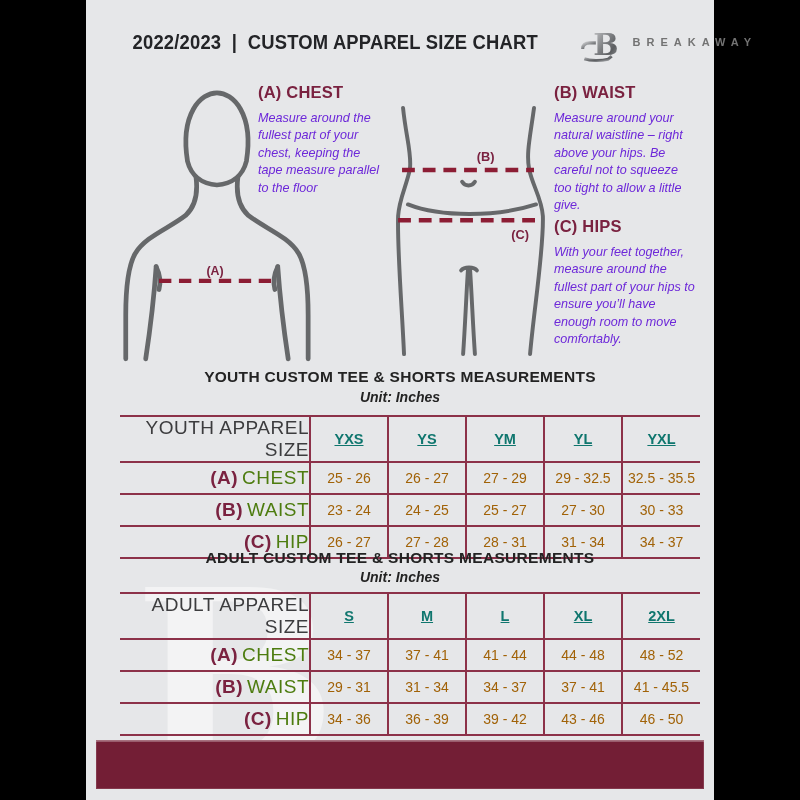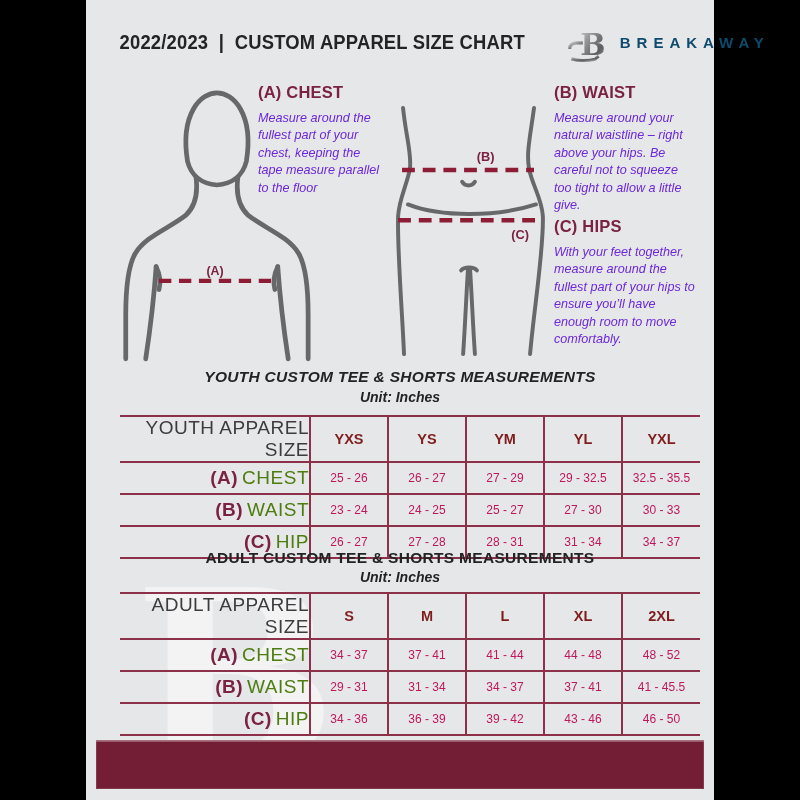--- a/index.html
+++ b/index.html
@@ -14,54 +14,54 @@
   
   .header{
     position:absolute;top:22px;left:0;width:100%;
     display:flex;align-items:center;justify-content:center;gap:24px;margin-left:36px;
   }
   .doc-title{
     font-size:20px;font-weight:700;color:#232427;letter-spacing:.2px;
     transform:scaleX(.92);white-space:pre;
   }
   .brand{display:flex;align-items:center;gap:9px;}
-  .brand-name{font-size:15px;font-weight:700;letter-spacing:6px;color:#0c4a6e;}
+  .brand-name{font-size:11px;font-weight:700;letter-spacing:6px;color:#737373;}
   
   .guide{position:absolute;top:75px;left:0;width:100%;height:292px;}
   .svg-upper{position:absolute;left:35px;top:8px;width:190px;height:280px;}
   .svg-lower{position:absolute;left:300px;top:27px;width:168px;height:258px;}
   .chest-block{position:absolute;left:172px;top:8px;width:130px;}
   .waist-block{position:absolute;left:468px;top:8px;width:140px;}
   .hips-block{position:absolute;left:468px;top:142px;width:146px;}
   .guide h3{margin:0 0 8px;font-size:16.5px;font-weight:800;color:#7a2240;letter-spacing:.2px;}
   .guide p{margin:0;font-style:italic;font-weight:500;font-size:12.6px;line-height:1.38;color:#6d28d9;}
   .fig{stroke:#66686a;stroke-width:5;fill:none;stroke-linecap:round;}
   .figthin{stroke:#66686a;stroke-width:4;fill:none;stroke-linecap:round;}
   .dash{stroke:#8c1d34;stroke-width:4.5;fill:none;stroke-dasharray:13 8;}
   .diag-label{font-family:"Liberation Sans",sans-serif;font-size:13px;font-weight:bold;fill:#7a2240;}
   
   .section-title{position:absolute;left:0;width:100%;text-align:center;
     font-size:15.5px;font-weight:700;color:#232323;letter-spacing:.3px;z-index:2;}
   .unit{position:absolute;left:0;width:100%;text-align:center;
     font-size:14px;font-style:italic;font-weight:700;color:#232323;z-index:2;}
-  .yt-title{top:368px;font-style:italic;} .yt-unit{top:389px;}
+  .yt-title{top:368px;} .yt-unit{top:389px;}
   .ad-title{top:549px;} .ad-unit{top:569px;}
   
   .size-table{
     position:absolute;left:34px;width:580px;border-collapse:collapse;table-layout:fixed;z-index:2;
   }
   .yt-table{top:415px;} .ad-table{top:592px;}
   .size-table td{
-    height:30px;padding:0;font-size:12px;color:#be185d;text-align:center;vertical-align:middle;
+    height:30px;padding:0;font-size:14px;color:#a16207;text-align:center;vertical-align:middle;
   }
   .size-table tr{border-bottom:2px solid #8c3149;}
   .size-table tr.head{border-top:2px solid #8c3149;}
   .size-table td + td{border-left:2px solid #8c3149;}
   .size-table td.rowlabel{text-align:right;padding-left:14px;font-size:19px;color:#3c3c3e;letter-spacing:.5px;}
-  .size-table tr.head td.size{font-weight:700;font-size:14.5px;color:#7f1d1d;}
+  .size-table tr.head td.size{font-weight:700;font-size:14.5px;color:#0f766e;text-decoration:underline;}
   .pfx{color:#7a2240;font-weight:800;margin-right:4px;}
   .rl-text{color:#4d7c0f;}
   
   .watermark{
     position:absolute;left:48px;top:558px;z-index:1;
     font-family:"DejaVu Serif", serif;font-weight:700;font-size:240px;line-height:1;
     color:rgba(255,255,255,0.5);pointer-events:none;
   }
   
   .footer{

